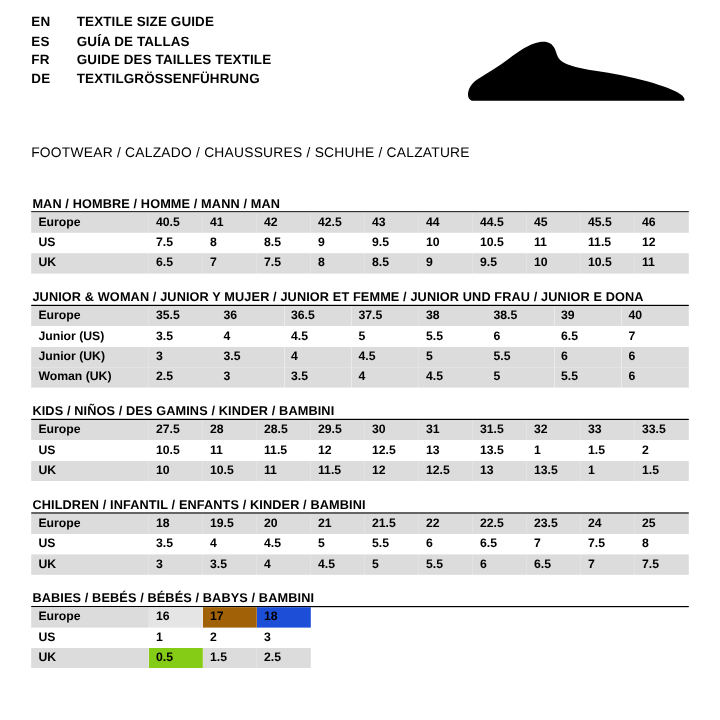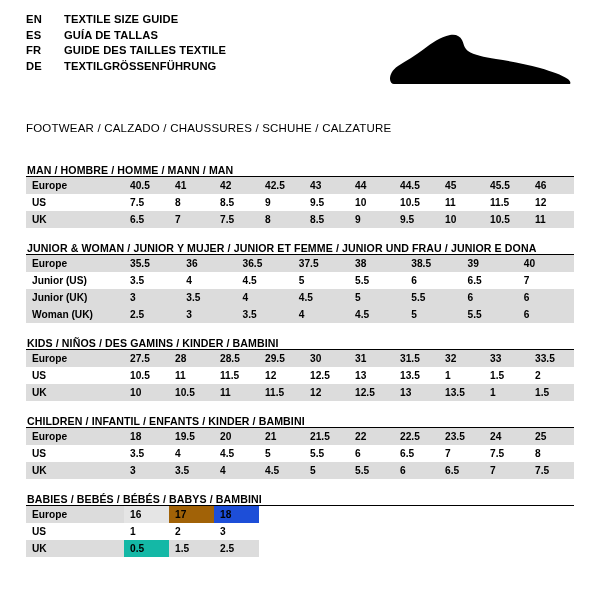--- a/index.html
+++ b/index.html
@@ -360,21 +360,21 @@
             <td></td>
             <td></td>
             <td></td>
             <td></td>
             <td></td>
             <td></td>
             <td></td>
           </tr>
           <tr>
             <td class="label-col" style="background:#dcdcdc">UK</td>
-            <td style="background:#14b8a6">0.5</td>
+            <td style="background:#84cc16">0.5</td>
             <td style="background:#dcdcdc">1.5</td>
             <td style="background:#dcdcdc">2.5</td>
             <td></td>
             <td></td>
             <td></td>
             <td></td>
             <td></td>
             <td></td>
             <td></td>
           </tr>

